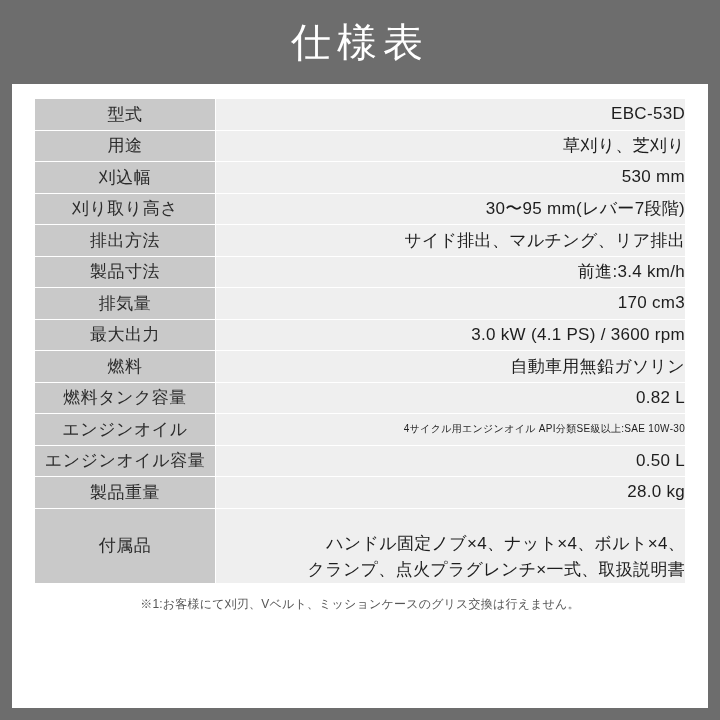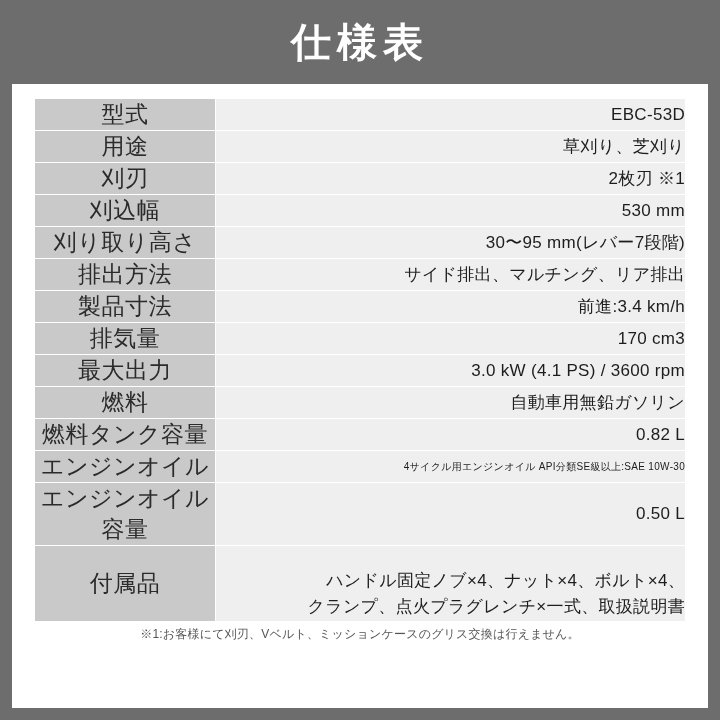--- a/index.html
+++ b/index.html
@@ -45,21 +45,21 @@
     width: 696px;
     height: 84px;
     background: #6d6d6d;
     display: flex;
     align-items: center;
     justify-content: center;
   }
   .header-title {
     color: #ffffff;
     font-size: 40px;
-    font-weight: bold;
+    font-weight: normal;
     letter-spacing: 6px;
     line-height: 1;
     text-align: center;
   }
   .content {
     position: absolute;
     left: 12px;
     top: 84px;
     width: 696px;
     height: 624px;
@@ -76,21 +76,21 @@
   table.spec td {
     border: 1px solid #ffffff;
     padding: 0;
     vertical-align: middle;
   }
   td.label {
     width: 180px;
     background: #c9c9c9;
     color: #2b2b2b;
     text-align: center;
-    font-size: 23px;
+    font-size: 17px;
     height: 30.5px;
     letter-spacing: 0.5px;
   }
   td.value {
     background: #efefef;
     color: #1d1d1d;
     text-align: right;
     font-size: 17px;
     height: 30.5px;
     letter-spacing: 0.3px;
@@ -100,21 +100,21 @@
     margin-left: 41px;
   }
   tr.tall td {
     height: 62px;
   }
   .value-lines {
     line-height: 1.55;
     margin-top: 22px;
   }
   .note {
-    margin: 4px 0 0 0;
+    margin: 12px 0 0 0;
     text-align: center;
     font-size: 12px;
     color: #555555;
     letter-spacing: 0.2px;
   }
 </style>
 </head>
 <body>
 
 <div class="page">
@@ -132,24 +132,20 @@
       <tbody>
         <tr>
           <td class="label">型式</td>
           <td class="value">EBC-53D</td>
         </tr>
         <tr>
           <td class="label">用途</td>
           <td class="value">草刈り、芝刈り</td>
         </tr>
         <tr>
-          <td class="label">刈刃</td>
-          <td class="value">2枚刃 ※1</td>
-        </tr>
-        <tr>
           <td class="label">刈込幅</td>
           <td class="value">530 mm</td>
         </tr>
         <tr>
           <td class="label">刈り取り高さ</td>
           <td class="value">30〜95 mm(レバー7段階)</td>
         </tr>
         <tr>
           <td class="label">排出方法</td>
           <td class="value">サイド排出、マルチング、リア排出</td>
@@ -174,20 +170,24 @@
           <td class="label">燃料タンク容量</td>
           <td class="value">0.82 L</td>
         </tr>
         <tr>
           <td class="label">エンジンオイル</td>
           <td class="value small">4サイクル用エンジンオイル API分類SE級以上:SAE 10W-30</td>
         </tr>
         <tr>
           <td class="label">エンジンオイル容量</td>
           <td class="value">0.50 L</td>
+        </tr>
+        <tr>
+          <td class="label">製品重量</td>
+          <td class="value">28.0 kg</td>
         </tr>
         <tr class="tall">
           <td class="label">付属品</td>
           <td class="value">
             <div class="value-lines">
               <div>ハンドル固定ノブ×4、ナット×4、ボルト×4、</div>
               <div>クランプ、点火プラグレンチ×一式、取扱説明書</div>
             </div>
           </td>
         </tr>

